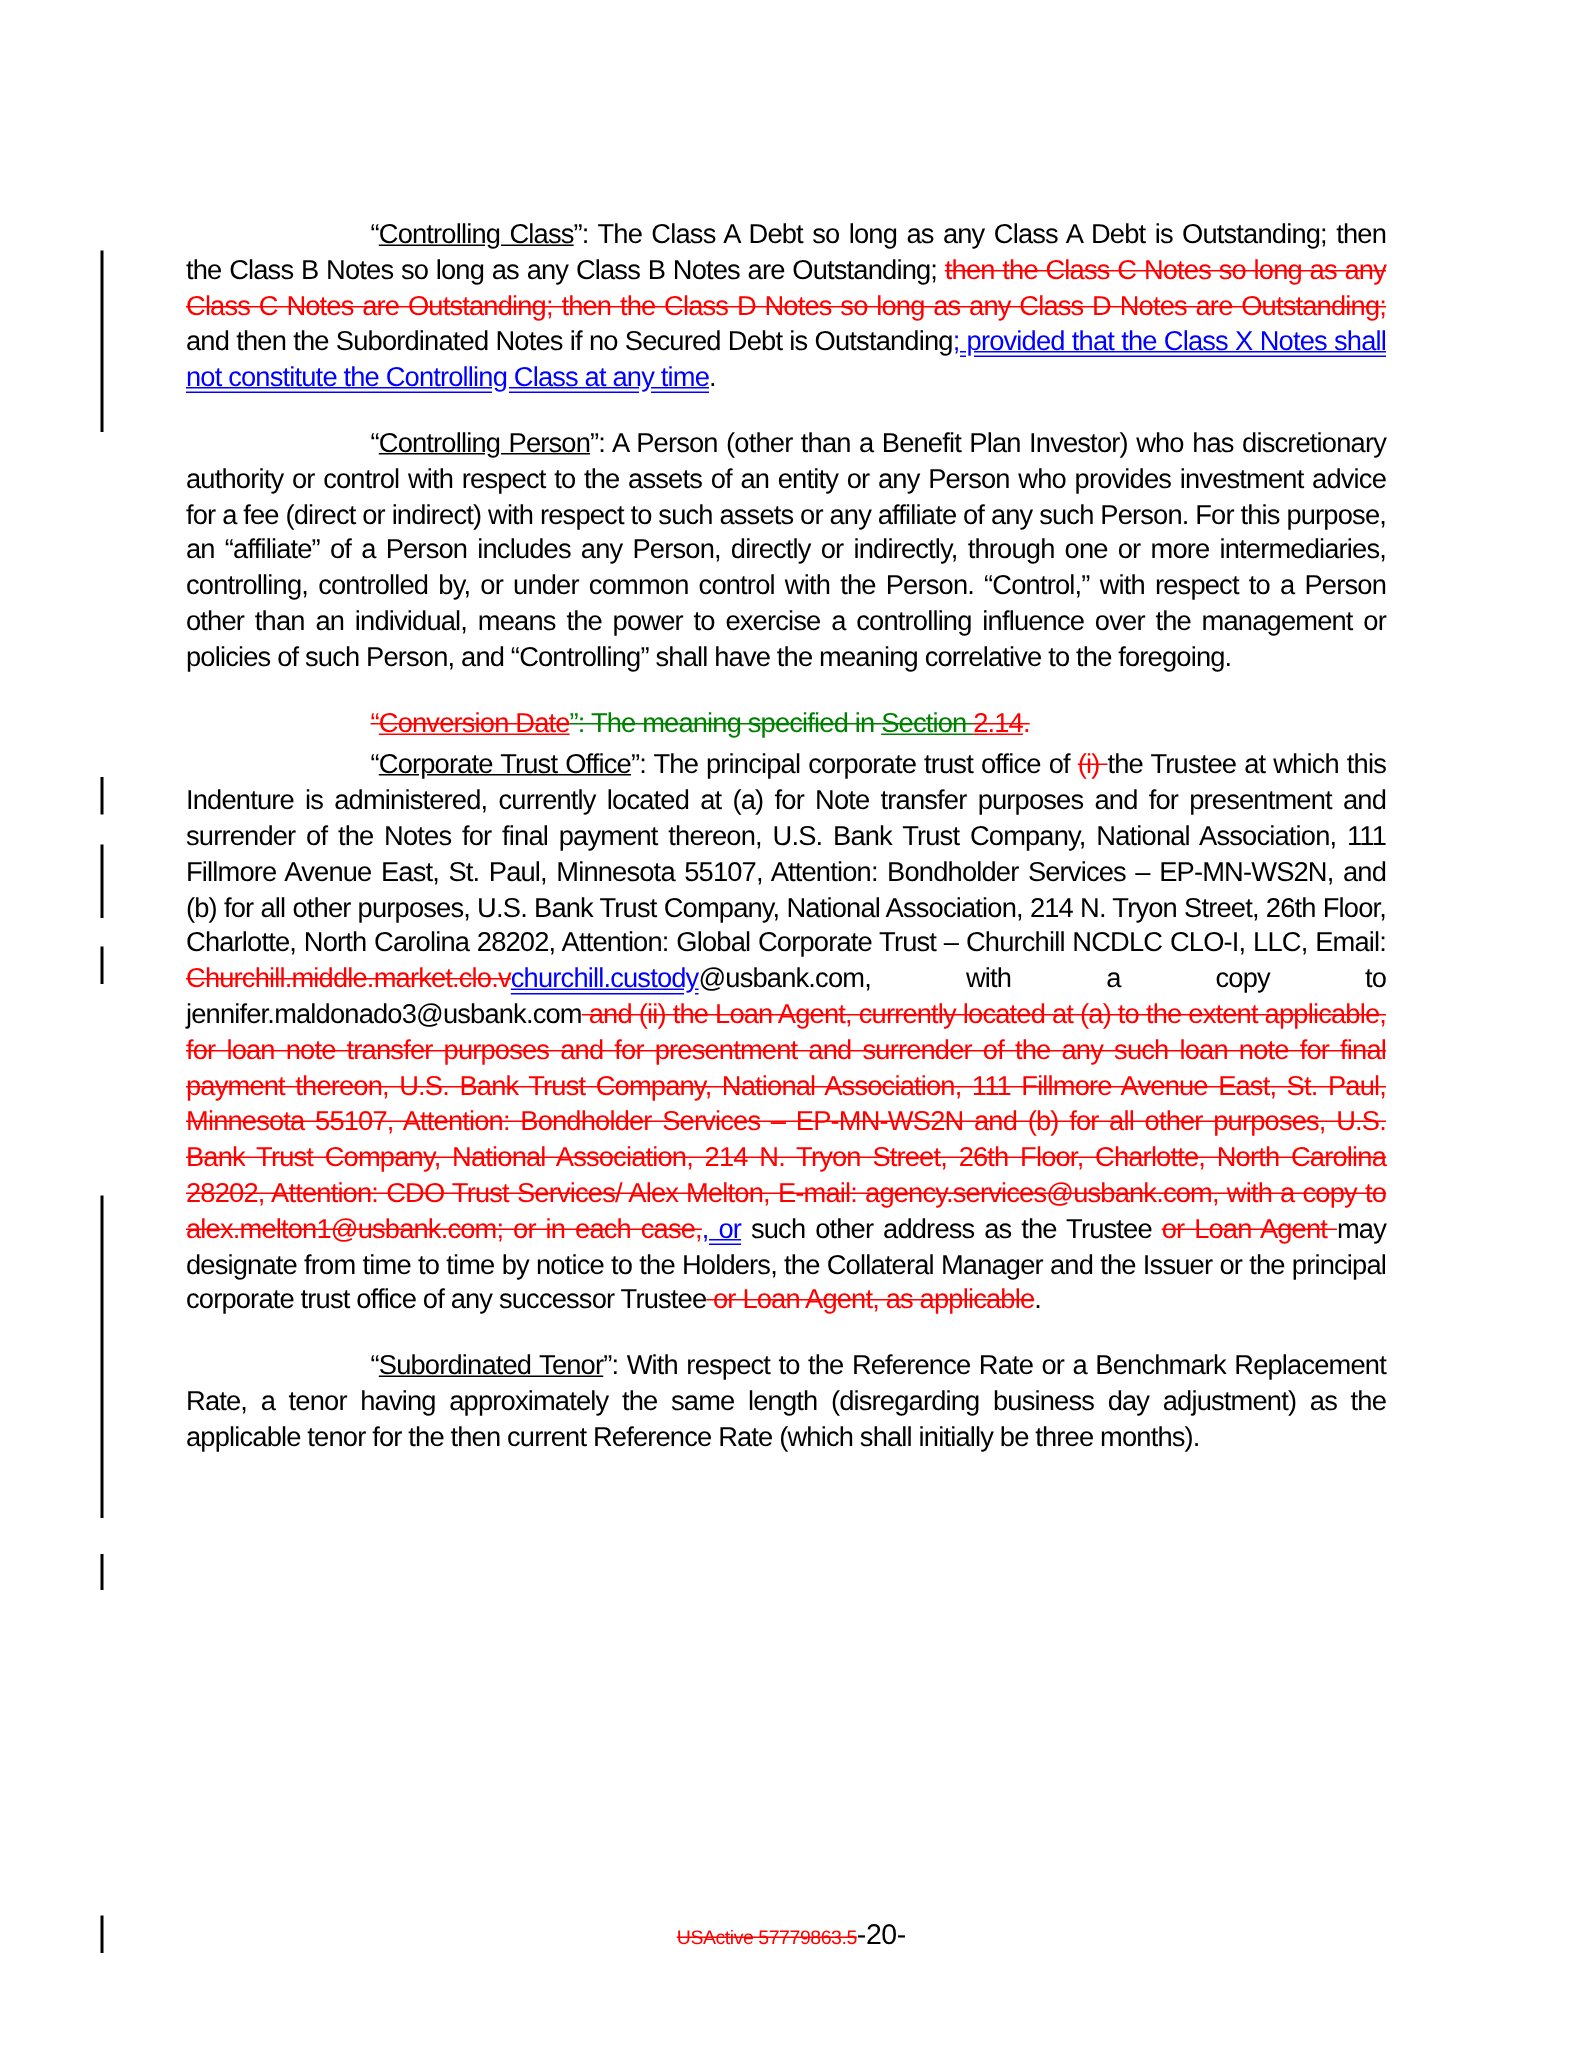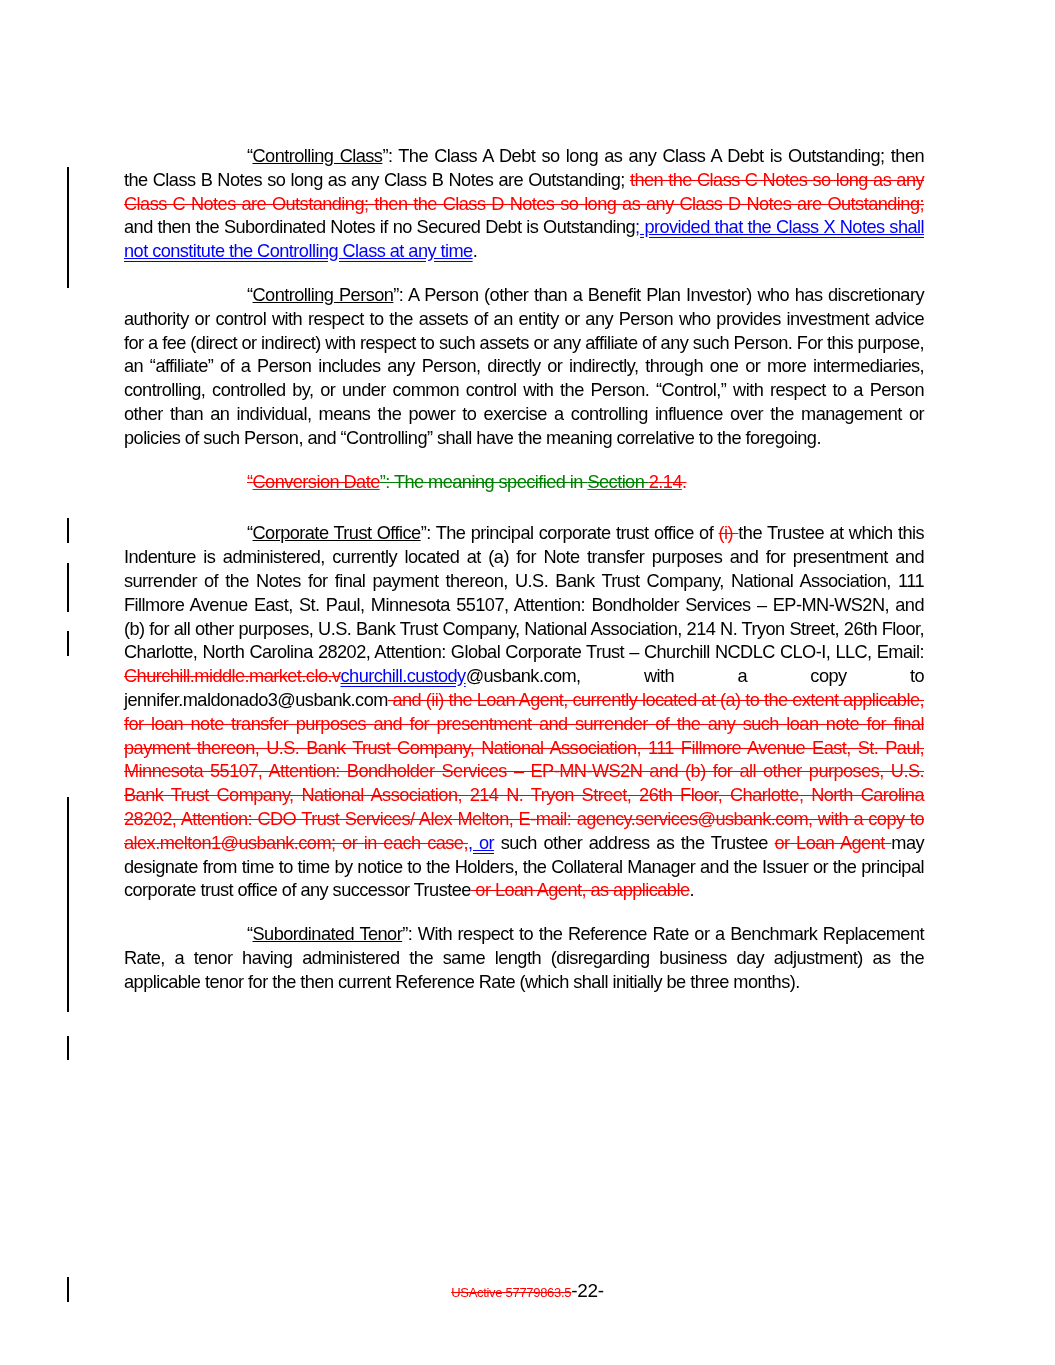--- a/index.html
+++ b/index.html
@@ -7,21 +7,21 @@
   .page { position: absolute; left: 0; top: 0; width: 1055px; height: 1365px; background: #fff; }
   .text-col {
     position: absolute; left: 124px; top: 145px; width: 800px;
     font-family: "Liberation Sans", sans-serif;
     font-size: 18.2px; line-height: 23.8px; color: #000;
     text-align: justify;
     letter-spacing: -0.55px;
     word-spacing: 0px;
   }
   .para { margin: 0 0 20px 0; text-indent: 123px; }
-  .para.cd { margin-bottom: 28px; }
+  .para.cd { margin-bottom: 4px; }
   .u { text-decoration: underline; }
   .del { color: #ff0000; text-decoration: line-through; }
   .del-u { color: #ff0000; text-decoration: underline line-through; }
   .moved-del { color: #008000; text-decoration: line-through; }
   .moved-del-u { color: #008000; text-decoration: underline line-through; }
   .ins { color: #0000ff; text-decoration: underline double; text-decoration-color: #0000ff; }
   .change-bar { position: absolute; left: 67px; width: 2px; background: #000; }
   .footer {
     position: absolute; top: 1280px; left: 0; width: 1055px; text-align: center;
     font-family: "Liberation Sans", sans-serif; color: #000;
@@ -42,19 +42,19 @@
       <div class="change-bar" style="top: 797px; height: 215px;"></div>
       <div class="change-bar" style="top: 1036px; height: 24px;"></div>
       <div class="change-bar" style="top: 1277px; height: 25px;"></div>
     </div>
 
   <div class="text-col">
     <p class="para"><span>“</span><span class="u">Controlling Class</span><span>”:  The Class A Debt so long as any Class A Debt is Outstanding; then the Class B Notes so long as any Class B Notes are Outstanding; </span><span class="del">then the Class C Notes so long as any Class C Notes are Outstanding; then the Class D Notes so long as any Class D Notes are Outstanding; </span><span>and then the Subordinated Notes if no Secured Debt is Outstanding</span><span class="ins">; provided that the Class X Notes shall not constitute the Controlling Class at any time</span><span>.</span></p>
     <p class="para"><span>“</span><span class="u">Controlling Person</span><span>”:  A Person (other than a Benefit Plan Investor) who has discretionary authority or control with respect to the assets of an entity or any Person who provides investment advice for a fee (direct or indirect) with respect to such assets or any affiliate of any such Person.  For this purpose, an “affiliate” of a Person includes any Person, directly or indirectly, through one or more intermediaries, controlling, controlled by, or under common control with the Person.  “Control,” with respect to a Person other than an individual, means the power to exercise a controlling influence over the management or policies of such Person, and “Controlling” shall have the meaning correlative to the foregoing.</span></p>
     <p class="para cd"><span class="del">“</span><span class="del-u">Conversion Date</span><span class="moved-del">”:  The meaning specified in </span><span class="moved-del-u">Section </span><span class="del-u">2.14</span><span class="del">.</span></p>
     <p class="para"><span>“</span><span class="u">Corporate Trust Office</span><span>”:  The principal corporate trust office of </span><span class="del">(i) </span><span>the Trustee at which this Indenture is administered, currently located at (a) for Note transfer purposes and for presentment and surrender of the Notes for final payment thereon, U.S. Bank Trust Company, National Association, 111 Fillmore Avenue East, St. Paul, Minnesota 55107, Attention:  Bondholder Services – EP-MN-WS2N, and (b) for all other purposes, U.S. Bank Trust Company, National Association, 214 N. Tryon Street, 26th Floor, Charlotte, North Carolina 28202, Attention:  Global Corporate Trust – Churchill NCDLC CLO-I, LLC, Email: </span><span class="del">Churchill.middle.market.clo.v</span><span class="ins">churchill.custody</span><span>@usbank.com, with a copy to jennifer.maldonado3@usbank.com</span><span class="del"> and (ii) the Loan Agent, currently located at (a) to the extent applicable, for loan note transfer purposes and for presentment and surrender of the any such loan note for final payment thereon, U.S. Bank Trust Company, National Association, 111 Fillmore Avenue East, St. Paul, Minnesota 55107, Attention:  Bondholder Services – EP-MN-WS2N and (b) for all other purposes, U.S. Bank Trust Company, National Association, 214 N. Tryon Street, 26th Floor, Charlotte, North Carolina 28202, Attention:  CDO Trust Services/ Alex Melton, E-mail:  agency.services@usbank.com, with a copy to alex.melton1@usbank.com; or in each case,</span><span class="ins">, or</span><span> such other address as the Trustee </span><span class="del">or Loan Agent </span><span>may designate from time to time by notice to the Holders, the Collateral Manager and the Issuer or the principal corporate trust office of any successor Trustee</span><span class="del"> or Loan Agent, as applicable</span><span>.</span></p>
-    <p class="para"><span>“</span><span class="u">Subordinated Tenor</span><span>”:  With respect to the Reference Rate or a Benchmark Replacement Rate, a tenor having administered the same length (disregarding business day adjustment) as the applicable tenor for the then current Reference Rate (which shall initially be three months).</span></p>
+    <p class="para"><span>“</span><span class="u">Subordinated Tenor</span><span>”:  With respect to the Reference Rate or a Benchmark Replacement Rate, a tenor having approximately the same length (disregarding business day adjustment) as the applicable tenor for the then current Reference Rate (which shall initially be three months).</span></p>
   </div>
 
   <div class="footer">
-    <span class="doc-id">USActive 57779863.5</span><span class="page-num">-22-</span>
+    <span class="doc-id">USActive 57779863.5</span><span class="page-num">-20-</span>
   </div>
 </div>
 
 </body></html>

